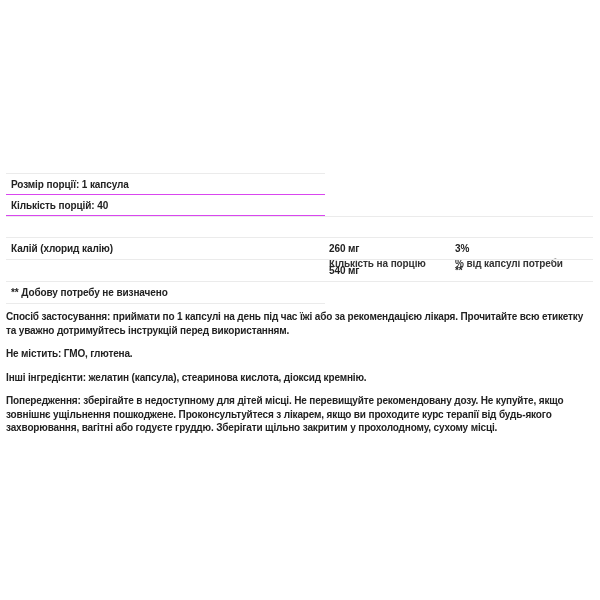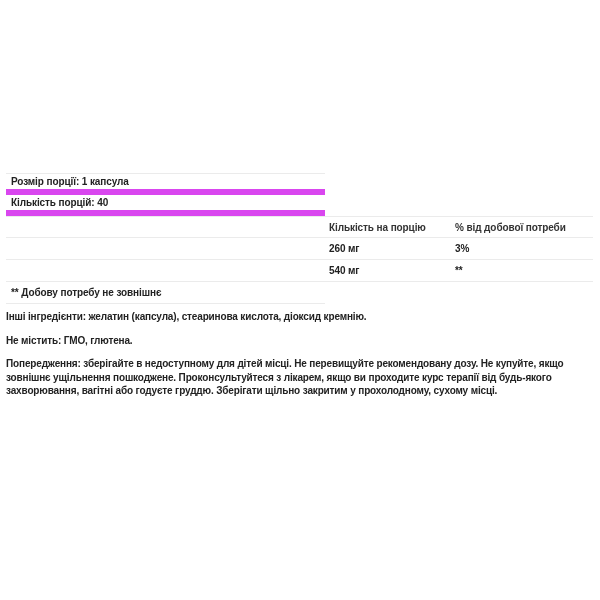--- a/index.html
+++ b/index.html
@@ -6,37 +6,37 @@
     body {
       width: 600px; height: 600px; position: relative; overflow: hidden;
       font-family: "Liberation Sans", "DejaVu Sans", sans-serif;
       color: #222222; font-size: 10px; font-weight: bold;
     }
     .serving-table {
       position: absolute; left: 6px; top: 173px; width: 319px;
       border-top: 1px solid #ebebeb;
     }
     .serving-row {
-      height: 21px; border-bottom: 6px solid #d946ef;
+      height: 21px; border-bottom: 1px solid #d946ef;
       display: flex; align-items: center; padding-left: 5px; box-sizing: border-box;
       letter-spacing: -0.1px;
     }
     .nutrient-table {
       position: absolute; left: 6px; top: 216px; width: 587px;
     }
     .n-row {
       height: 22px; border-bottom: 1px solid #ebebeb; position: relative;
       box-sizing: border-box;
     }
     .n-row.header { border-top: 1px solid #ebebeb; height: 22px; }
     .n-cell { position: absolute; top: 0; height: 100%; display: flex; align-items: center; white-space: nowrap; letter-spacing: -0.1px; }
     .c1 { left: 5px; }
     .c2 { left: 323px; }
     .c3 { left: 449px; }
-    .header .n-cell { color: #333; }
+    .header .n-cell { color: #333; margin-top: 36px; }
     .footnote-row {
       width: 319px; height: 22px; border-bottom: 1px solid #ebebeb;
       display: flex; align-items: center; padding-left: 5px; box-sizing: border-box;
       letter-spacing: -0.1px;
     }
     .paragraphs {
       position: absolute; left: 6px; top: 310px; width: 588px;
     }
     .para {
       margin: 0 0 10px 0; line-height: 13.5px; letter-spacing: -0.15px;
@@ -51,32 +51,34 @@
   </div>
   <div class="serving-row">
     <span>Кількість порцій: 40</span>
   </div>
 </div>
 
 <div class="nutrient-table">
   <div class="n-row header">
     <span class="n-cell c1"></span>
     <span class="n-cell c2">Кількість на порцію</span>
-    <span class="n-cell c3">% від добової потреби</span>
+    <span class="n-cell c3">% від капсулі потреби</span>
   </div>
   <div class="n-row">
+    <span class="n-cell c1">Калій (хлорид калію)</span>
     <span class="n-cell c2">260 мг</span>
     <span class="n-cell c3">3%</span>
   </div>
   <div class="n-row">
     <span class="n-cell c2">540 мг</span>
     <span class="n-cell c3">**</span>
   </div>
   <div class="footnote-row">
-    <span>** Добову потребу не зовнішнє</span>
+    <span>** Добову потребу не визначено</span>
   </div>
 </div>
 
 <div class="paragraphs">
+  <p class="para">Спосіб застосування: приймати по 1 капсулі на день під час їжі або за рекомендацією лікаря. Прочитайте всю етикетку та уважно дотримуйтесь інструкцій перед використанням.</p>
+  <p class="para">Не містить: ГМО, глютена.</p>
   <p class="para">Інші інгредієнти: желатин (капсула), стеаринова кислота, діоксид кремнію.</p>
-  <p class="para">Не містить: ГМО, глютена.</p>
   <p class="para">Попередження: зберігайте в недоступному для дітей місці. Не перевищуйте рекомендовану дозу. Не купуйте, якщо зовнішнє ущільнення пошкоджене. Проконсультуйтеся з лікарем, якщо ви проходите курс терапії від будь-якого захворювання, вагітні або годуєте груддю. Зберігати щільно закритим у прохолодному, сухому місці.</p>
 </div>
 
 </body></html>

